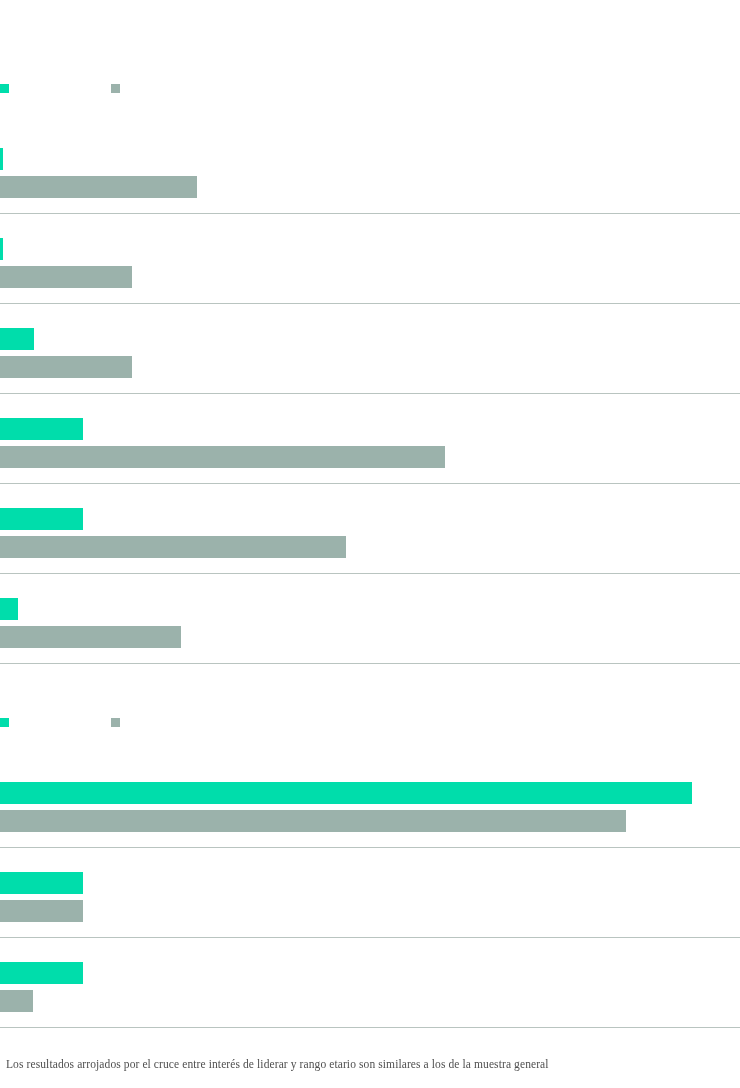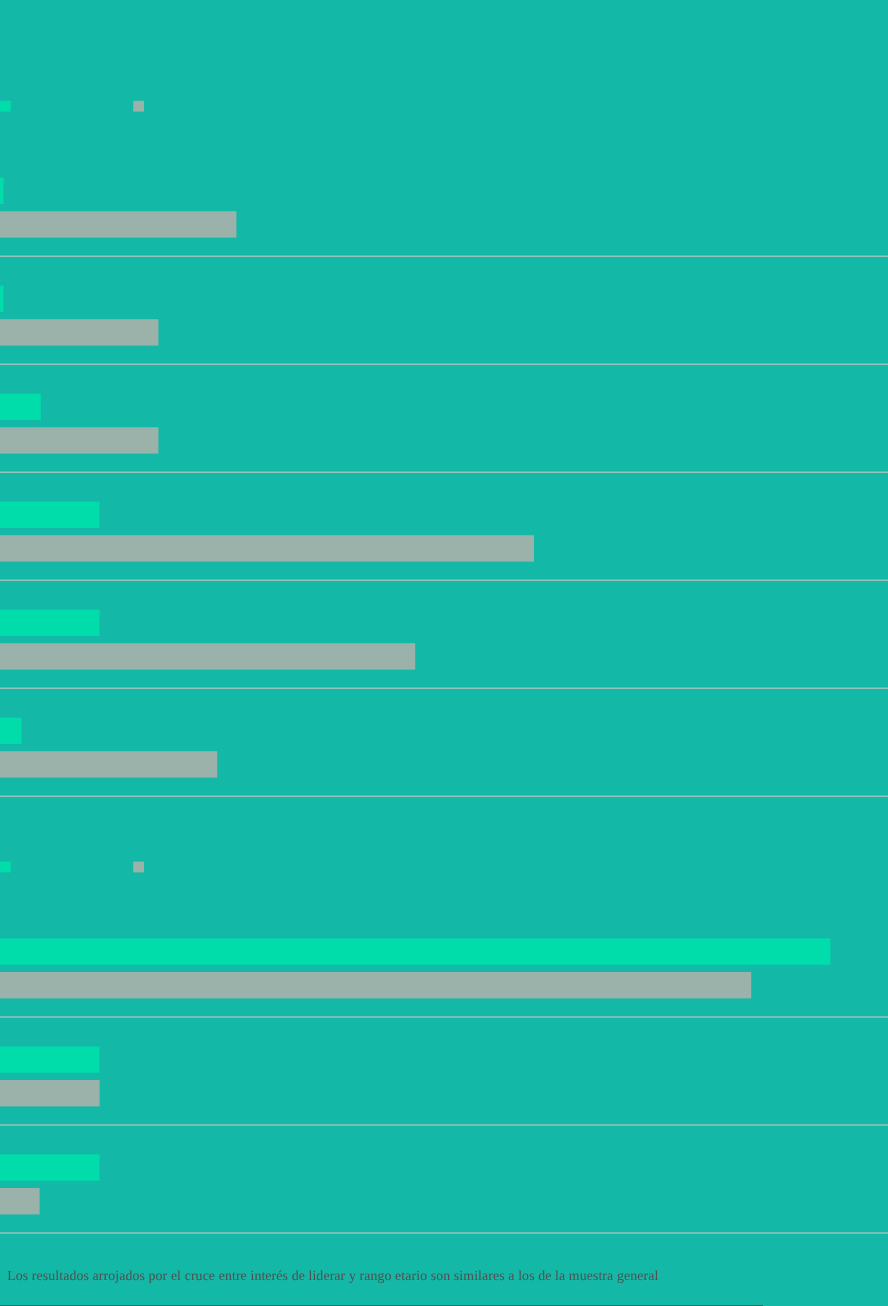--- a/index.html
+++ b/index.html
@@ -13,21 +13,21 @@
     position: relative;
     overflow: hidden;
     font-family: "Liberation Serif", serif;
     color: #000000;
   }
 
   .page {
     position: relative;
     width: 740px;
     height: 1088px;
-    background: #14b8a6;
+    background: #ffffff;
   }
 
   
   .chart-block {
     position: absolute;
     left: 0;
     width: 740px;
   }
 
   .chart-title {

